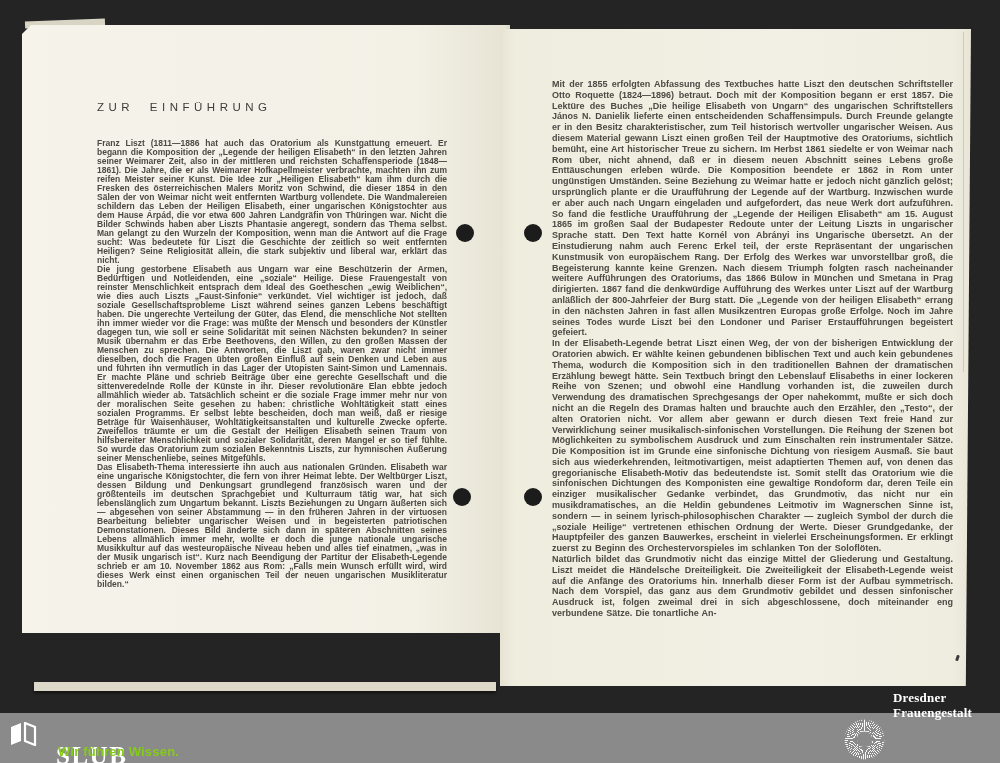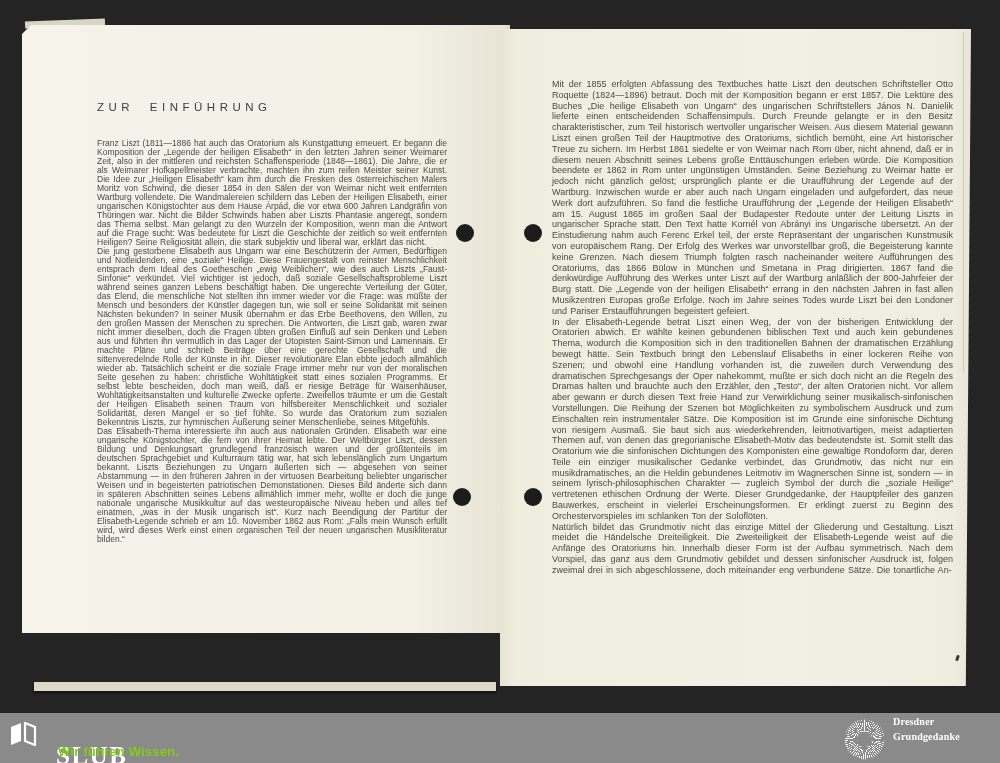--- a/index.html
+++ b/index.html
@@ -39,21 +39,21 @@
   }
 
   
   .intro-heading{
     position:absolute;left:75px;top:76px;
     font-size:11.5px;letter-spacing:4.5px;word-spacing:8px;
     color:#3d3c37;font-weight:400;
   }
   .body-col{
     position:absolute;text-align:justify;color:#4b4a44;
-    -webkit-hyphens:none;hyphens:none;
+    -webkit-hyphens:none;hyphens:none;font-weight:bold;
   }
   .body-col p{margin:0;}
   .col-left{left:75px;top:114px;width:350px;font-size:8.5px;line-height:9px;word-spacing:.6px;}
   .col-right{left:52px;top:50px;width:401px;font-size:9px;line-height:10.8px;word-spacing:.7px;}
 
   
   .hole{position:absolute;width:18px;height:18px;border-radius:50%;background:#1c1c1c;}
   .hole-l1{left:456px;top:224px;}
   .hole-l2{left:453px;top:488px;}
   .hole-r1{left:524px;top:224px;}
@@ -76,23 +76,23 @@
     position:absolute;left:58px;top:744px;
     font-size:13px;font-weight:bold;color:#84cc16;letter-spacing:.2px;
   }
   .phil-burst{
     position:absolute;left:842px;top:717px;width:45px;height:45px;border-radius:50%;
     background:repeating-conic-gradient(rgba(255,255,255,.95) 0deg 2deg,rgba(255,255,255,0) 2deg 6.5deg);
     -webkit-mask:radial-gradient(circle at 50% 50%,transparent 0 7px,#000 8.5px 19px,transparent 20.5px);
     mask:radial-gradient(circle at 50% 50%,transparent 0 7px,#000 8.5px 19px,transparent 20.5px);
   }
   .phil-text{
-    position:absolute;left:893px;top:715px;
+    position:absolute;left:893px;top:691px;
     font-family:"Liberation Serif",serif;font-weight:bold;
-    font-size:10px;line-height:14.5px;color:#fff;letter-spacing:.2px;
+    font-size:13px;line-height:14.5px;color:#fff;letter-spacing:.2px;
   }
 </style>
 </head>
 <body>
 
 <div class="scan-stage">
 
   <div class="under-sheet-corner"></div>
   <div class="under-sheet-bottom"></div>
 
@@ -127,16 +127,16 @@
   <svg class="slub-book-icon" width="27" height="24" viewBox="0 0 27 24">
     <polygon points="1,5 11,1 11,19 1,23" fill="#ffffff"></polygon>
     <polygon points="15,1 25,5 25,23 15,19" fill="none" stroke="#ffffff" stroke-width="2.2"></polygon>
   </svg>
   <div class="slub-name">SLUB</div>
   <div class="slub-tagline">Wir führen Wissen.</div>
 
   <div class="phil-burst"></div>
   <div class="phil-text">
     <div>Dresdner</div>
-    <div>Grundgedanke</div>
+    <div>Frauengestalt</div>
   </div>
 
 </div>
 
 </body></html>

